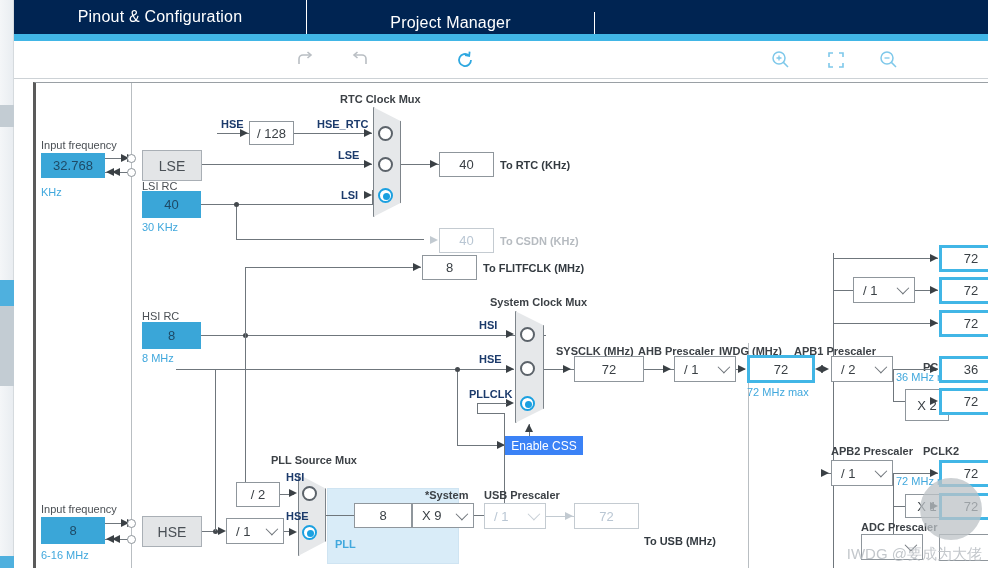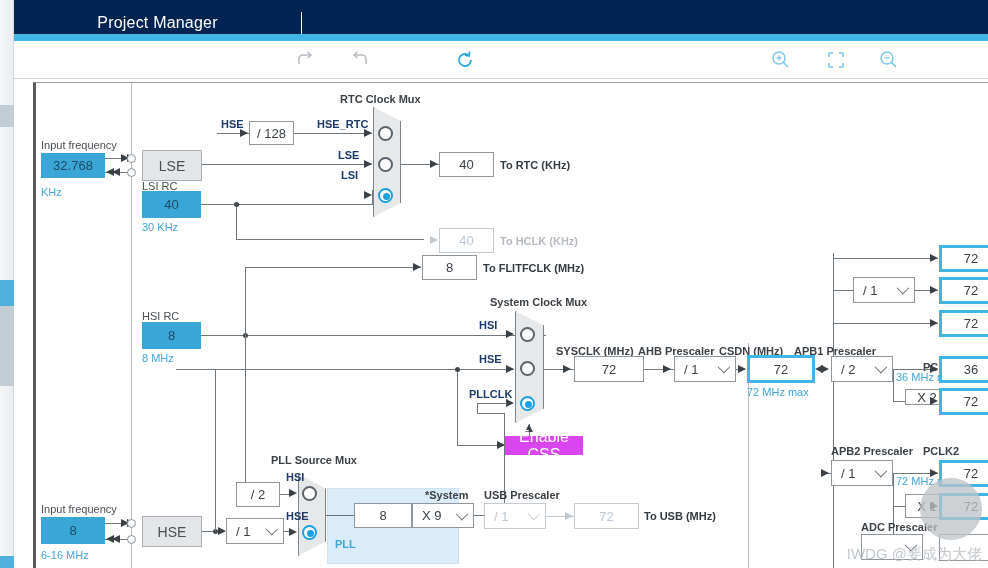--- a/index.html
+++ b/index.html
@@ -150,22 +150,22 @@
     content:""; position:absolute; left:3px; top:3px;
     width:7px; height:7px; border-radius:50%; background:#1ba0e0;
   }
 
   
   #pll-region {
     position:absolute; background:#d9ecf8; border:1px solid #cfe4f2;
   }
 
   #btn-enable-css {
-    position:absolute; background:#d946ef; border:none; color:#ffffff;
-    font-family:"Liberation Sans",sans-serif; font-size:16px;
+    position:absolute; background:#3b82f6; border:none; color:#ffffff;
+    font-family:"Liberation Sans",sans-serif; font-size:12px;
     display:flex; align-items:center; justify-content:center; cursor:pointer;
   }
 
   
   #watermark {
     position:absolute; right:6px; bottom:4px;
     font-size:15px; color:#b9bec3; white-space:nowrap;
     font-family:"Liberation Sans",sans-serif; opacity:.85;
     pointer-events:none;
   }
@@ -178,20 +178,23 @@
 <body>
 
 <div id="left-strip">
   <div class="seg" style="top:105px;height:22px"></div>
   <div class="seg blue" style="top:280px;height:26px"></div>
   <div class="seg" style="top:306px;height:80px"></div>
   <div class="seg blue" style="top:556px;height:12px"></div>
 </div>
 
 <div id="tabbar">
+  <div class="tab" id="tab-pinout">
+      <span>Pinout &amp; Configuration</span>
+    </div>
   <div class="tab" id="tab-project">
       <span>Project Manager</span>
     </div>
   <div class="tab" id="tab-spacer"></div>
 </div>
 <div id="tabbar-underline"></div>
 
 <div id="toolbar">
   <div class="tb-icon" id="btn-undo">
     <svg width="24" height="22" viewBox="0 0 24 22">
@@ -268,36 +271,36 @@
   <div class="lbl bold" style="left:304px; top:10px;">RTC Clock Mux</div>
   <div class="mux rtc" style="left:337px; top:24px; width:28px; height:110px;"></div>
   <div class="radio" style="left:342px; top:43px;"></div>
   <div class="radio" style="left:342px; top:74px;"></div>
   <div class="radio on" style="left:342px; top:105px;"></div>
 
   <div class="lbl sig" style="left:302px; top:66px;">LSE</div>
   <div class="w h" style="left:166px; top:81px; width:170px;"></div>
   <div class="arrow" style="left:328px; top:76.5px;"></div>
 
-  <div class="lbl sig" style="left:305px; top:86px;">LSI</div>
+  <div class="lbl sig" style="left:305px; top:106px;">LSI</div>
   <div class="w h" style="left:165px; top:121px; width:171px;"></div>
   <div class="arrow" style="left:328px; top:107.5px;"></div>
   <div class="w v" style="left:200px; top:121px; height:35px;"></div>
   <div class="w h" style="left:200px; top:156px; width:188px;"></div>
   <div class="w v" style="left:336px; top:107px; height:15px;"></div>
   <div class="dot" style="left:198px; top:119px;"></div>
 
   <div class="w h" style="left:365px; top:81px; width:40px;"></div>
   <div class="arrow" style="left:394px; top:76.5px;"></div>
   <div class="box" style="left:403px; top:69px; width:55px; height:25px;">40</div>
   <div class="lbl dark" style="left:464px; top:76px;">To RTC (KHz)</div>
 
   <div class="arrow dis" style="left:394px; top:152.5px;"></div>
   <div class="box disabled" style="left:403px; top:145px; width:55px; height:25px;">40</div>
-  <div class="lbl muted" style="left:464px; top:152px;">To HCLK (KHz)</div>
+  <div class="lbl muted" style="left:464px; top:152px;">To CSDN (KHz)</div>
 
   <div class="lbl" style="left:106px; top:227px;">HSI RC</div>
   <div class="box cyan" style="left:106px; top:239px; width:59px; height:27px;">8</div>
   <div class="lbl blue" style="left:106px; top:269px;text-align:center;">8 MHz</div>
 
   <div class="w h" style="left:165px; top:252px; width:345px;"></div>
   <div class="dot" style="left:207px; top:250px;"></div>
   <div class="w v" style="left:209px; top:184px; height:68px;"></div>
   <div class="w h" style="left:209px; top:184px; width:176px;"></div>
   <div class="arrow" style="left:377px; top:179.5px;"></div>
@@ -343,21 +346,21 @@
   <div class="w h" style="left:608px; top:286px; width:30px;"></div>
   <div class="arrow" style="left:627px; top:281.5px;"></div>
   <div class="lbl bold" style="left:602px; top:262px;">AHB Prescaler</div>
   <div class="sel" style="left:638px; top:273px; width:62px; height:26px;">
     <span>/ 1</span>
     <i class="chev"></i>
   </div>
 
   <div class="w h" style="left:700px; top:286px; width:9px;"></div>
   <div class="arrow" style="left:702px; top:281.5px;"></div>
-  <div class="lbl bold" style="left:683px; top:262px;">CSDN (MHz)</div>
+  <div class="lbl bold" style="left:683px; top:262px;">IWDG (MHz)</div>
   <div class="box hi" style="left:711px; top:272px; width:68px; height:28px;">72</div>
   <div class="lbl blue" style="left:711px; top:303px;">72 MHz max</div>
   <div class="arrow left" style="left:779px; top:281.5px;"></div>
   <div class="arrow" style="left:785px; top:281.5px;"></div>
 
   <div class="w v" style="left:797px; top:170px; height:330px;"></div>
 
   <div class="w h" style="left:797px; top:175px; width:105px;"></div>
   <div class="arrow" style="left:894px; top:170.5px;"></div>
   <div class="box out" style="left:903px; top:162px; width:64px; height:27px;">72</div>
@@ -381,21 +384,21 @@
     <i class="chev"></i>
   </div>
   <div class="lbl bold" style="left:887px; top:278px;">PCLK1</div>
   <div class="w h" style="left:857px; top:286px; width:45px;"></div>
   <div class="arrow" style="left:894px; top:281.5px;"></div>
   <div class="lbl blue" style="left:860px; top:288px;">36 MHz max</div>
   <div class="box out" style="left:903px; top:273px; width:64px; height:27px;">36</div>
 
   <div class="w v" style="left:857px; top:286px; height:32px;"></div>
   <div class="w h" style="left:857px; top:318px; width:12px;"></div>
-  <div class="box" style="left:869px; top:306px; width:44px; height:16px;">X 2</div>
+  <div class="box" style="left:869px; top:306px; width:44px; height:32px;">X 2</div>
   <div class="w h" style="left:913px; top:318px; width:-1px;"></div>
   <div class="arrow" style="left:894px; top:313.5px;"></div>
   <div class="box out" style="left:903px; top:305px; width:64px; height:27px;">72</div>
 
   <div class="w h" style="left:786px; top:390px; width:11px;"></div>
   <div class="arrow" style="left:785px; top:385.5px;"></div>
   <div class="lbl bold" style="left:795px; top:362px;">APB2 Prescaler</div>
   <div class="sel" style="left:795px; top:377px; width:62px; height:26px;">
     <span>/ 1</span>
     <i class="chev"></i>
@@ -474,19 +477,19 @@
 
   <div class="lbl bold" style="left:448px; top:406px;">USB Prescaler</div>
   <div class="w h" style="left:468px; top:432px; width:14px;"></div>
   <div class="sel disabled" style="left:448px; top:420px; width:62px; height:26px;">
     <span>/ 1</span>
     <i class="chev"></i>
   </div>
   <div class="w h dis" style="left:510px; top:433px; width:30px;"></div>
   <div class="arrow dis" style="left:529px; top:428.5px;"></div>
   <div class="box disabled" style="left:538px; top:420px; width:65px; height:26px;">72</div>
-  <div class="lbl dark" style="left:608px; top:427px;text-align:center;">To USB (MHz)</div>
+  <div class="lbl dark" style="left:608px; top:452px;text-align:center;">To USB (MHz)</div>
 
 </div>
 </div>
 
 <div id="watermark-avatar"></div>
 <div id="watermark">IWDG @要成为大佬</div>
 
 </body></html>

